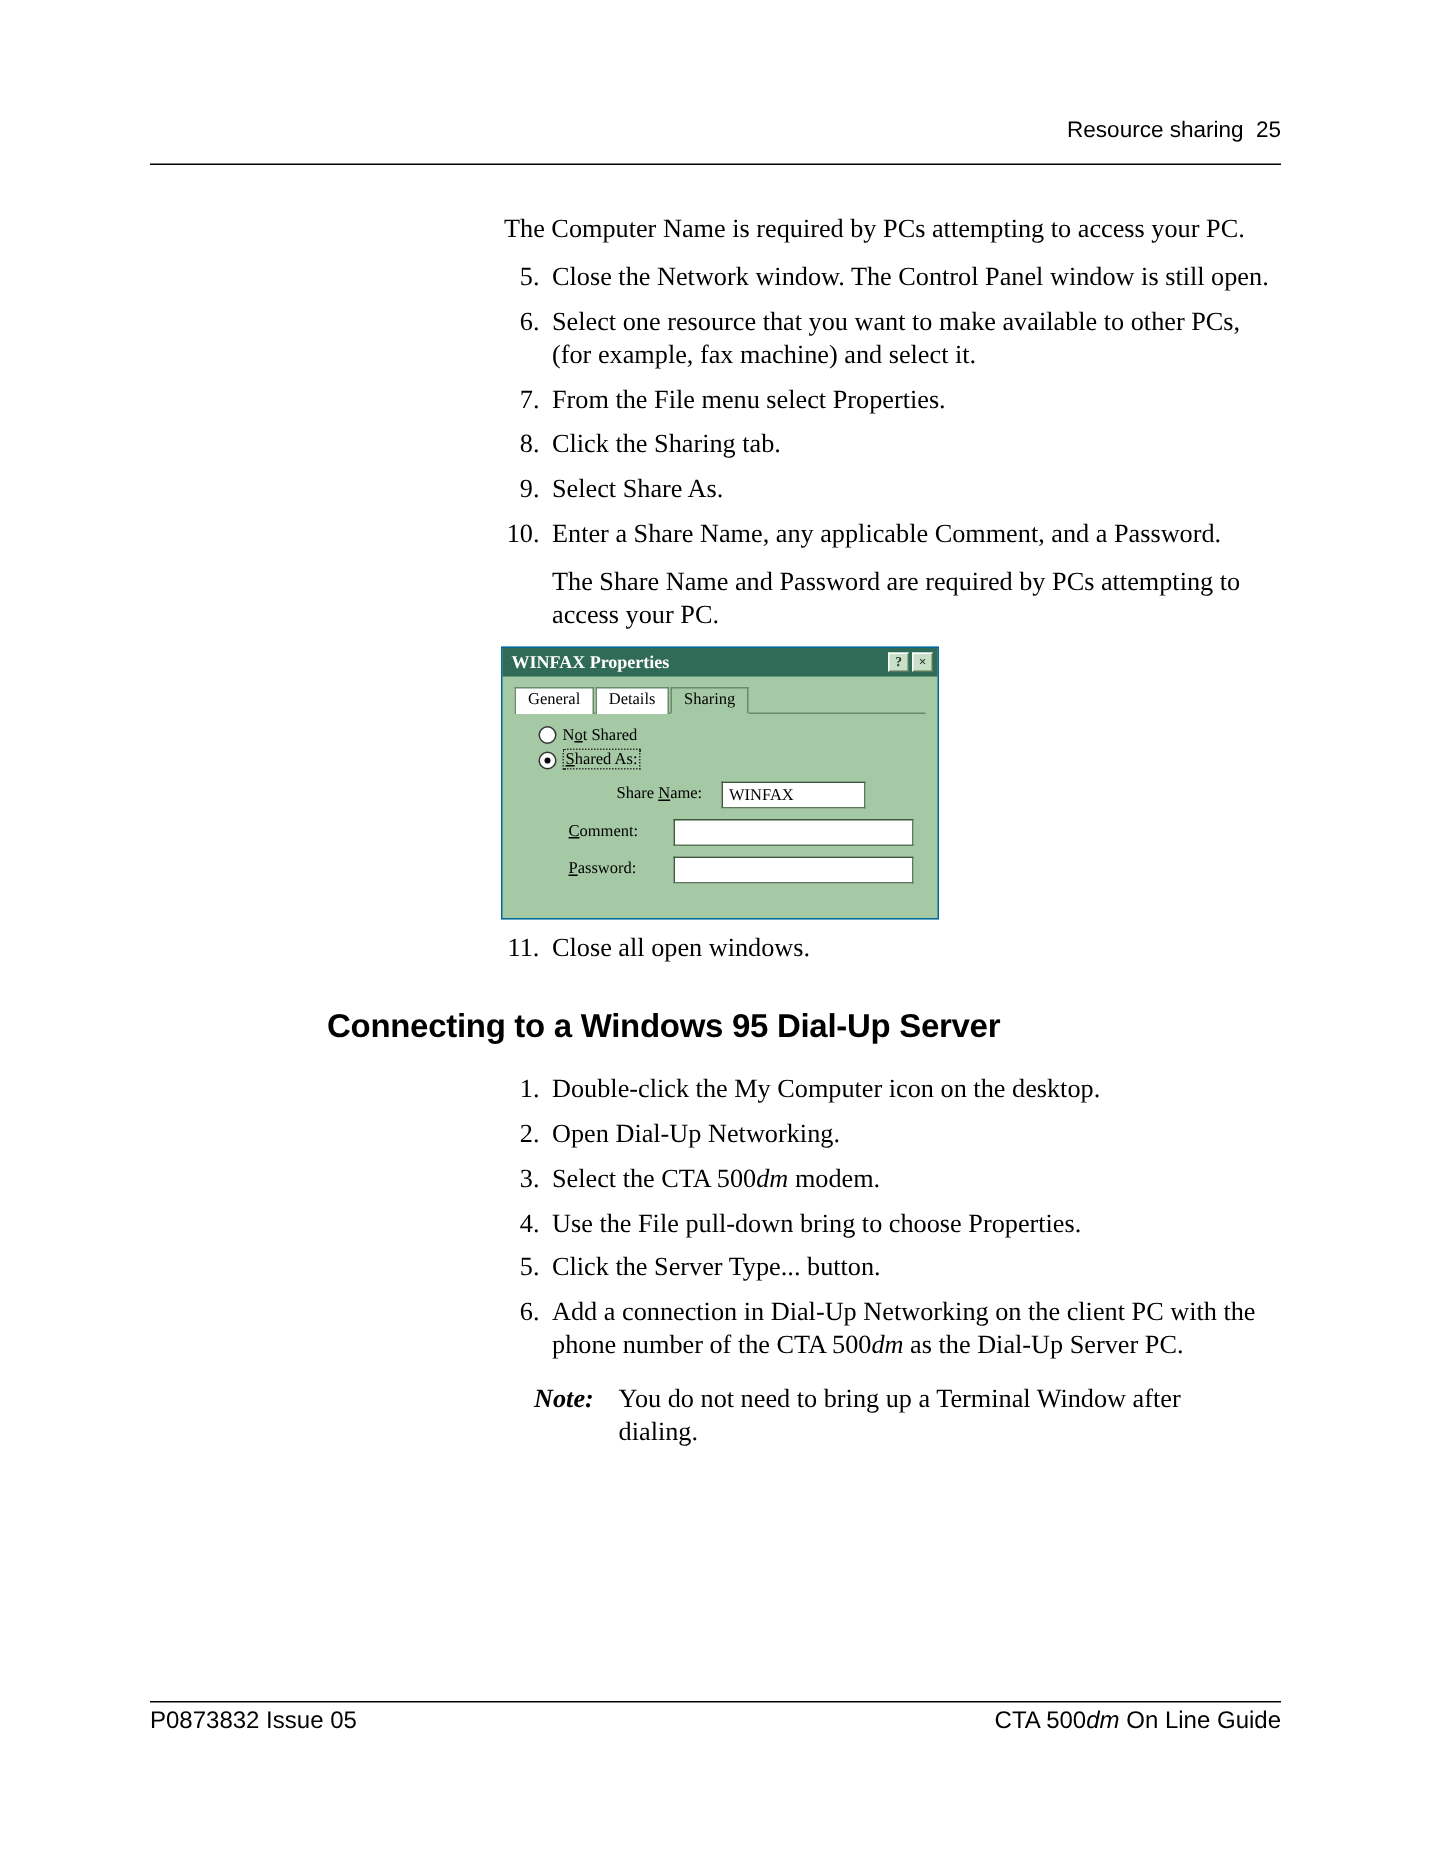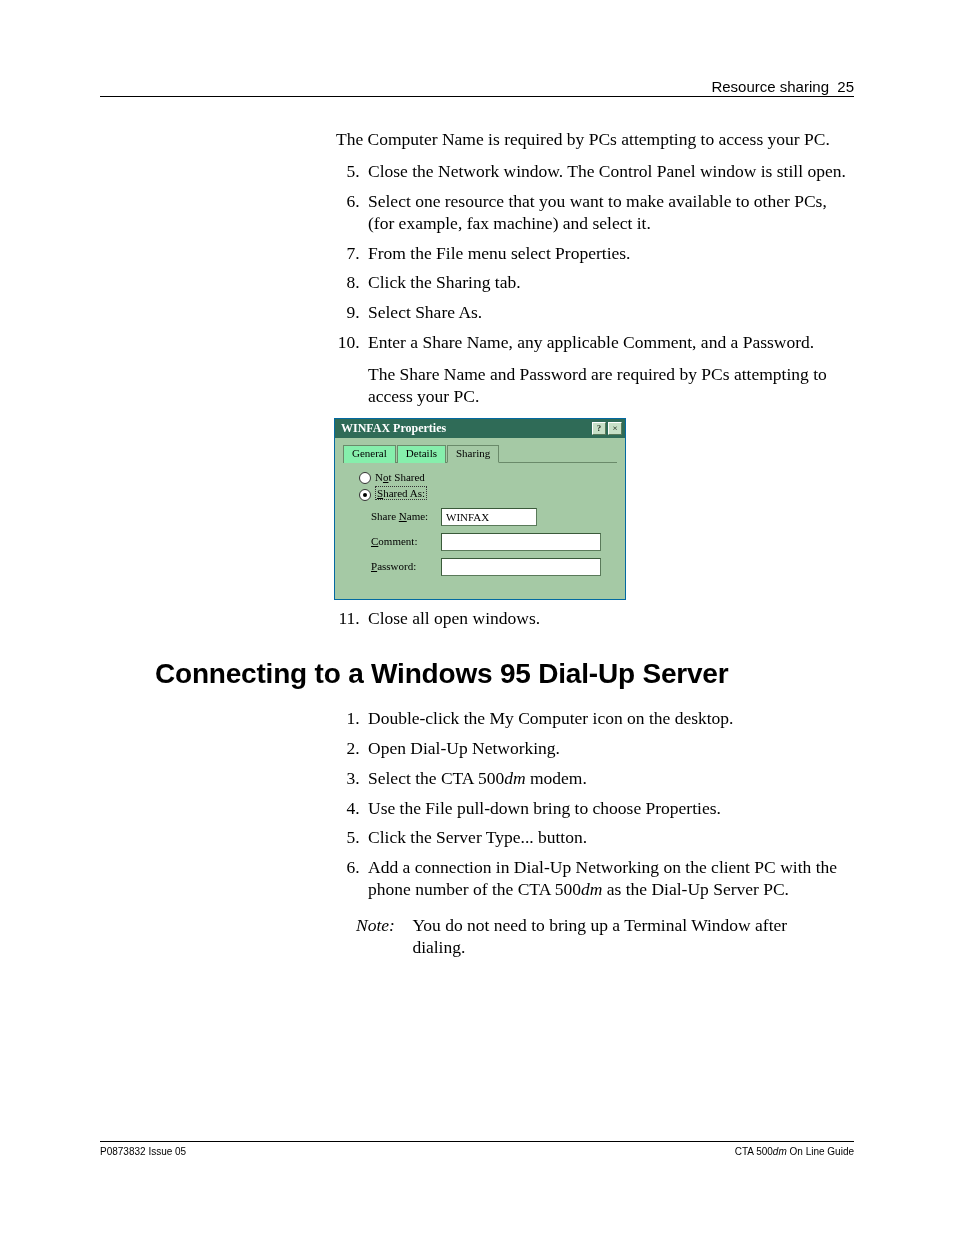--- a/index.html
+++ b/index.html
@@ -13,44 +13,44 @@
     width: 954px;
     height: 1235px;
     position: relative;
     box-sizing: border-box;
     padding: 78px 100px 60px 100px;
   }
   .header {
     text-align: right;
     font-family: "Arial Narrow", Arial, sans-serif;
     font-size: 15px;
-    padding-bottom: 1px;
+    padding-bottom: 14px;
     border-bottom: 1.4px solid #000;
     margin-bottom: 32px;
   }
   .content {
     margin-left: 236px;
     font-size: 17.5px;
     line-height: 1.25;
   }
   .para { margin: 0 0 10px 0; }
   ol.steps { margin: 0 0 10px 0; padding-left: 28px; }
   ol.steps > li { padding-left: 4px; margin-bottom: 8px; }
   ol.steps > li .after { margin-top: 10px; margin-bottom: 6px; }
   .heading {
-    margin-left: 55px;
+    margin-left: 118px;
     font-family: Arial, Helvetica, sans-serif;
     font-weight: bold;
-    font-size: 28px;
+    font-size: 22px;
     margin-top: 28px;
     margin-bottom: 18px;
     letter-spacing: -0.2px;
   }
   .note { margin: 14px 0 0 20px; }
-  .note .note-label { font-style: italic; font-weight: normal; display: inline-block; width: 52px; vertical-align: top; }
+  .note .note-label { font-style: italic; font-weight: bold; display: inline-block; width: 52px; vertical-align: top; }
   .note .note-body { display: inline-block; width: 420px; vertical-align: top; }
 
   
   .dialog {
     width: 290px;
     margin: 6px 0 8px -2px;
     font-family: Liberation Serif, serif;
     font-size: 11px;
     border: 1px solid #0369a1;
     background: #a5c9a5;
@@ -80,52 +80,52 @@
   }
   .dialog-body {
     padding: 6px 8px 16px 8px;
   }
   .tabs { display: flex; border-bottom: 1px solid #6a8a6a; margin-bottom: 8px; }
   .tab {
     padding: 1px 8px;
     border: 1px solid #6a8a6a;
     border-bottom: none;
     margin-right: 1px;
-    background: #86efac;
+    background: #ffffff;
     position: relative; top: 1px;
     font-size: 11px;
   }
   .tab.active { background: #a5c9a5; border-bottom: 1px solid #a5c9a5; text-align: right; }
   .radio-row { margin: 3px 0 3px 16px; }
   .radio-row.sel label { border: 1px dotted #333; padding: 0 1px; }
   .radio-circle {
     display: inline-block; width: 10px; height: 10px; border-radius: 50%;
     border: 1px solid #333; background: #fff; vertical-align: middle; margin-right: 4px;
     position: relative;
   }
   .radio-circle.checked::after {
     content: ""; position: absolute; width: 4px; height: 4px; border-radius: 50%;
     background: #000; left: 3px; top: 3px;
   }
-  .field-row { display: flex; align-items: center; margin: 7px 0 7px 28px; }
+  .field-row { display: flex; align-items: center; margin: 7px 0 7px 28px; justify-content: center; }
   .field-row .flabel { width: 70px; }
   .field-row .finput {
     background: #fff; border: 1px solid #5a7a5a; border-top-color: #3a5a3a; border-left-color: #3a5a3a;
     height: 16px; line-height: 16px; padding: 0 4px; font-size: 11px;
   }
   .finput.w1 { width: 86px; }
   .finput.w2 { width: 150px; }
 
   .footer {
     position: absolute;
     left: 100px; right: 100px; bottom: 78px;
     border-top: 1.4px solid #000;
     padding-top: 4px;
     font-family: "Arial Narrow", Arial, sans-serif;
-    font-size: 10px;
+    font-size: 16px;
     display: flex;
     justify-content: space-between;
   }
   .dm { font-style: italic; }
   .u { text-decoration: underline; }
 </style>
 </head>
 <body>
 
 <div class="page">

